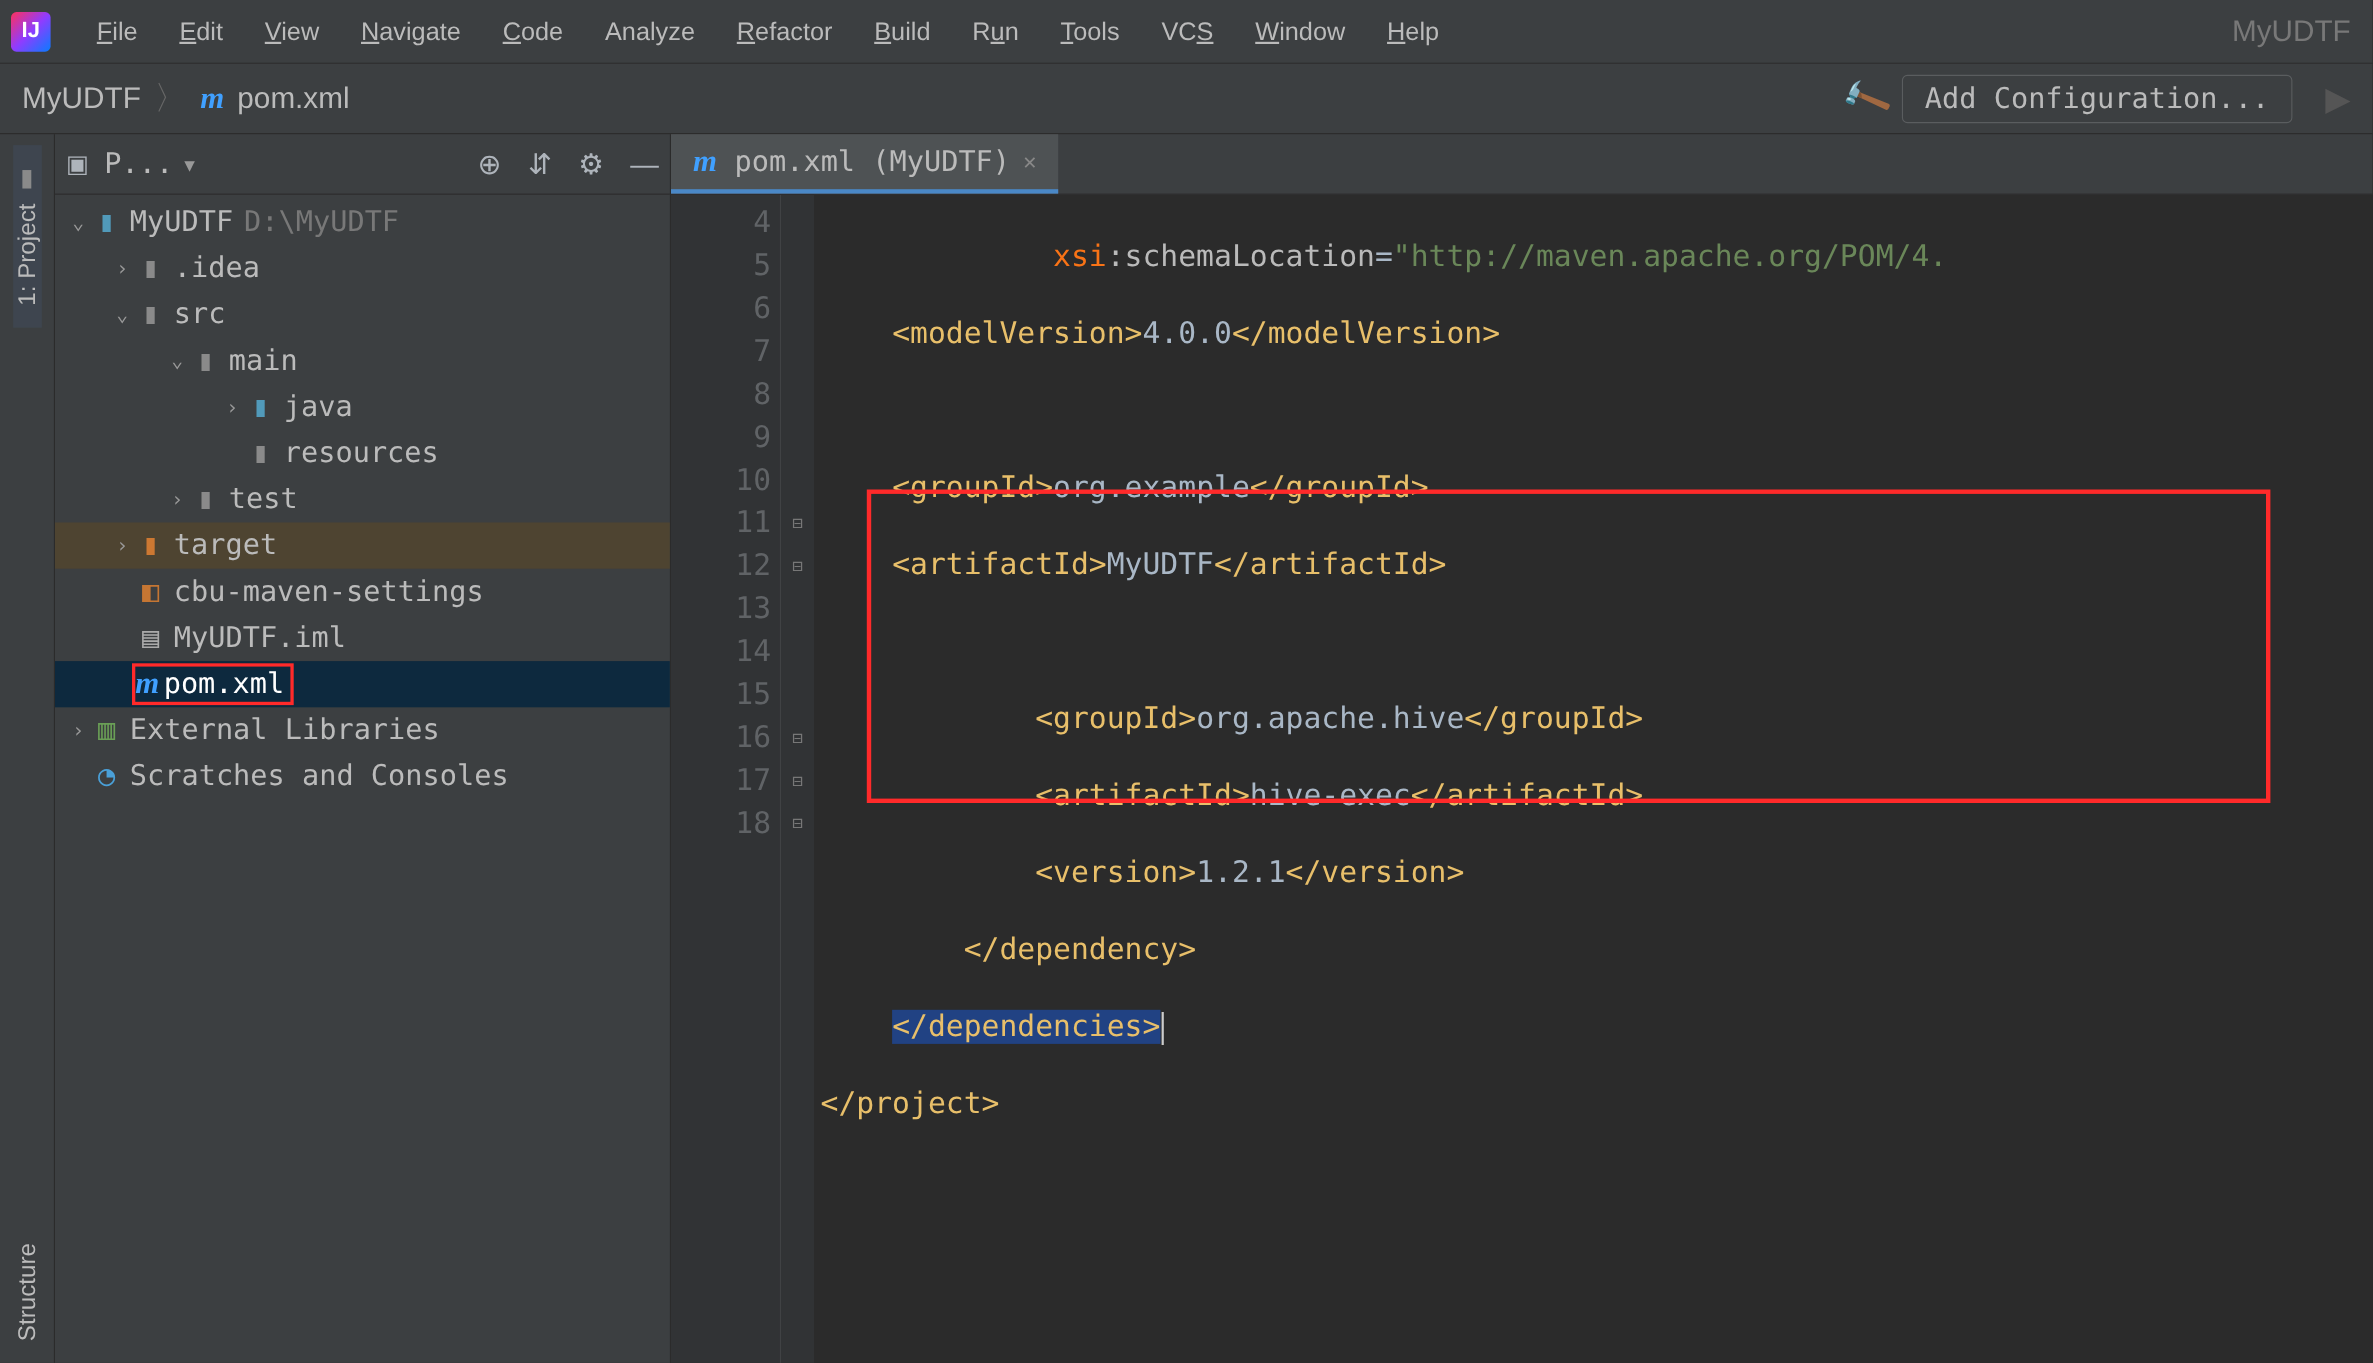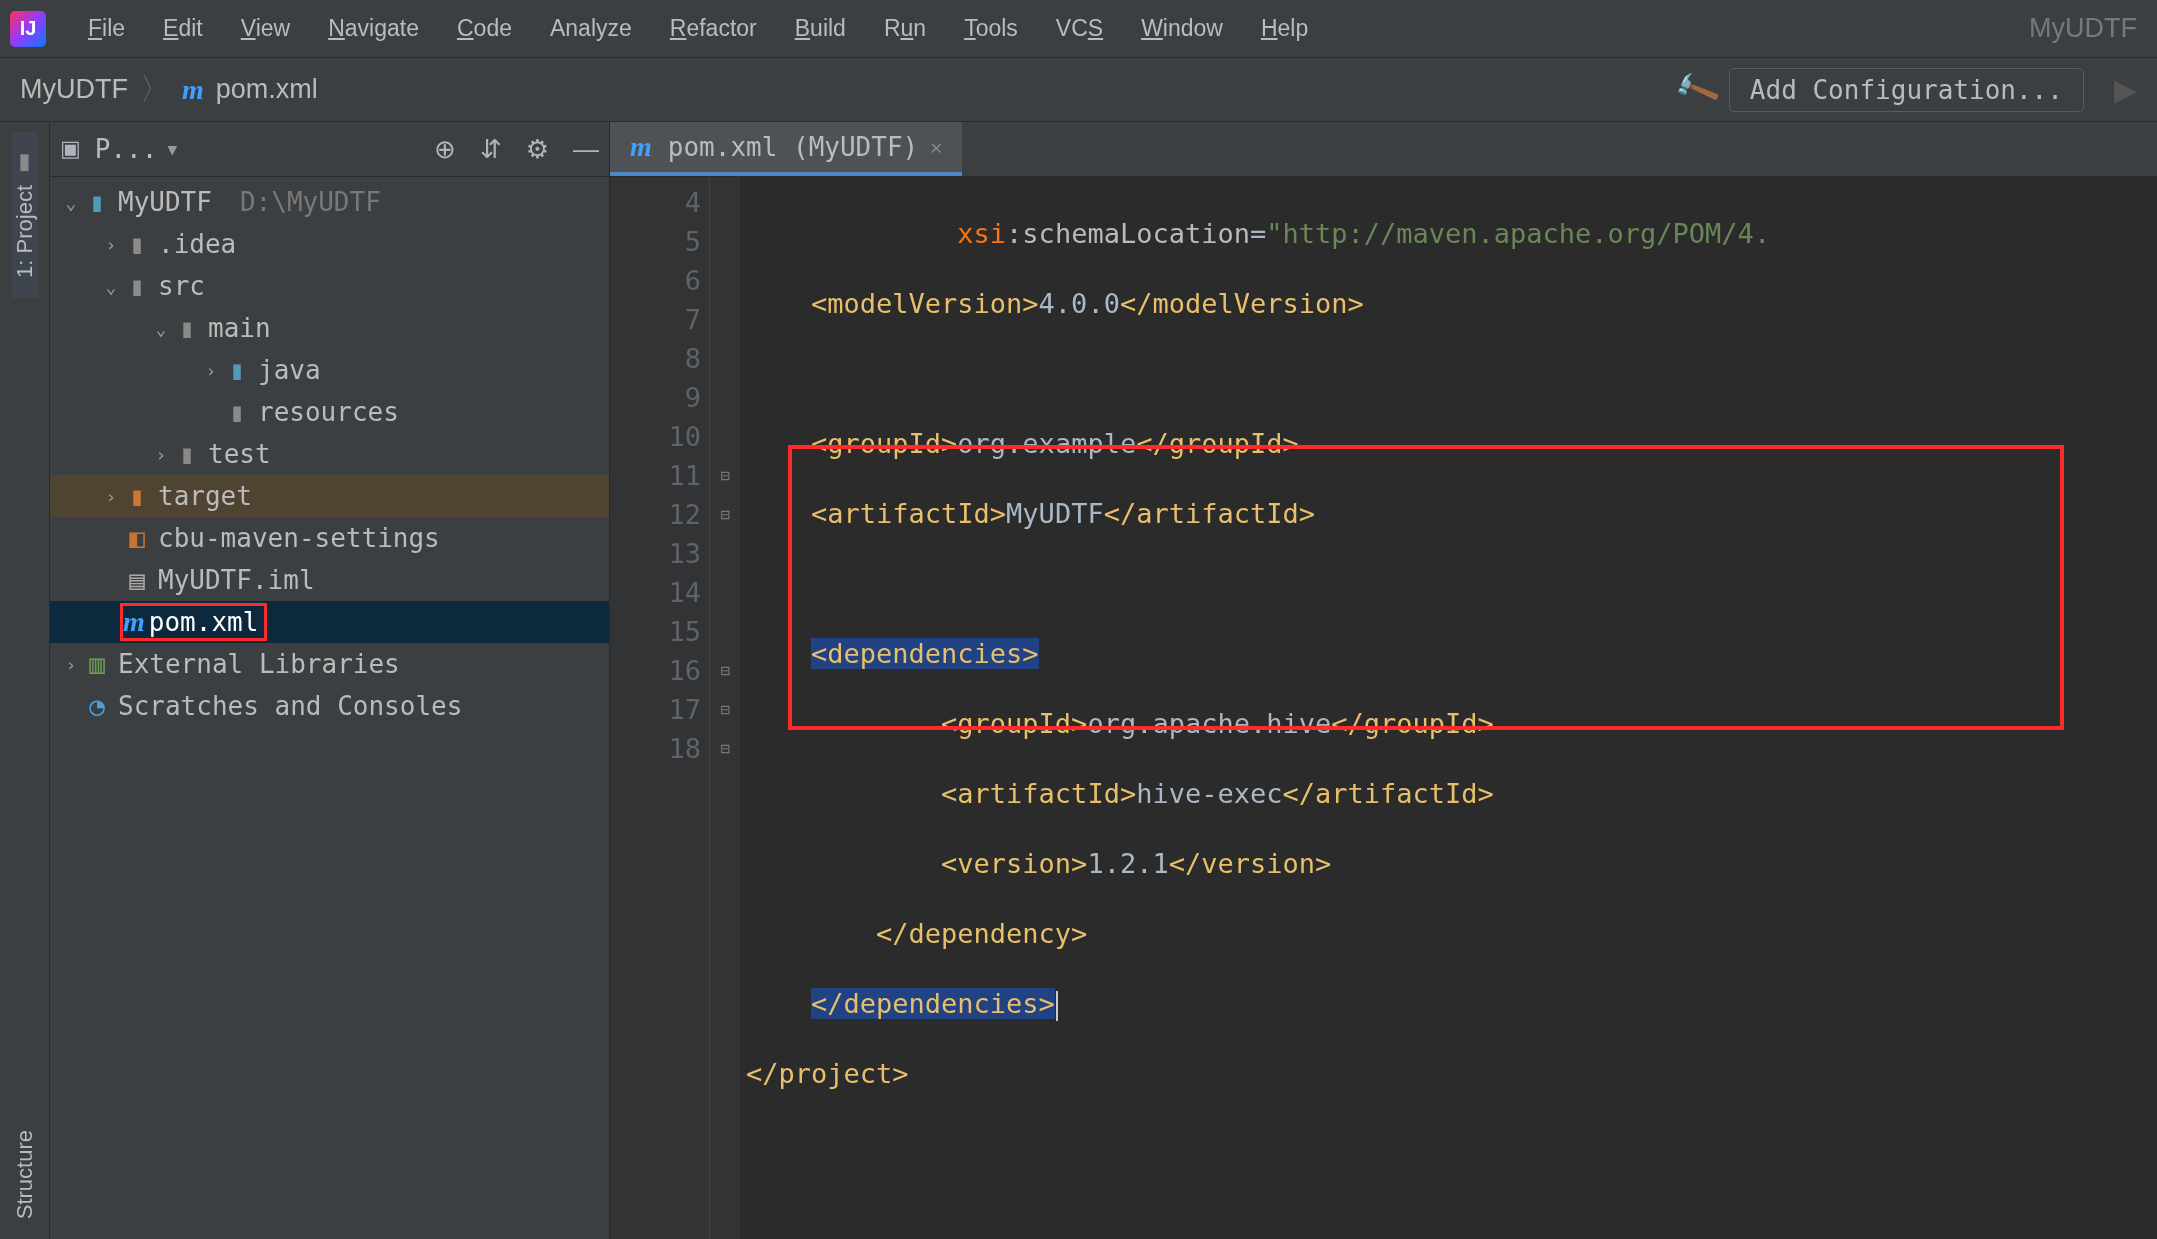--- a/index.html
+++ b/index.html
@@ -141,21 +141,21 @@
     padding-left:10px;
     white-space:nowrap;
   }
   .tree-row.selected { background:#0d293e; color:#fff;}
   .tree-row.hl-target { background:#4e4431;}
   .arrow { width:22px; color:#999; display:inline-block; text-align:center; font-size:18px;}
   .ficon { width:30px; display:inline-flex; align-items:center; justify-content:center; margin-right:6px;}
   .folder { color:#8a8a8a;}
   .folder.src { color:#519aba;}
   .folder.target { color:#cc7832;}
-  .dim { color:#787878; margin-left:28px;}
+  .dim { color:#787878; margin-left:10px;}
   .red-box { border:3px solid #ff2a2a; margin-left:-2px; padding-right:6px;}
   
   .editor-area {
     flex:1;
     display:flex;
     flex-direction:column;
     background:#2b2b2b;
     min-width:0;
   }
   .tabs {
@@ -395,21 +395,20 @@
         <div>⊟</div>
         <div>⊟</div>
       </div>
       <div class="code">
 <div class="code-line"><span>             </span><span class="attr-ns">xsi</span><span class="attr">:schemaLocation</span><span class="txt">=</span><span class="str">"http://maven.apache.org/POM/4.</span></div>
 <div class="code-line"><span>    </span><span class="tag">&lt;modelVersion&gt;</span><span class="txt">4.0.0</span><span class="tag">&lt;/modelVersion&gt;</span></div>
 <div class="code-line"></div>
 <div class="code-line"><span>    </span><span class="tag">&lt;groupId&gt;</span><span class="txt">org.example</span><span class="tag">&lt;/groupId&gt;</span></div>
 <div class="code-line"><span>    </span><span class="tag">&lt;artifactId&gt;</span><span class="txt">MyUDTF</span><span class="tag">&lt;/artifactId&gt;</span></div>
 <div class="code-line"></div>
-<div class="code-line"><span>    </span><span class="tag hl-bg">&lt;dependencies&gt;</span></div>
 <div class="code-line"><span>            </span><span class="tag">&lt;groupId&gt;</span><span class="txt">org.apache.hive</span><span class="tag">&lt;/groupId&gt;</span></div>
 <div class="code-line"><span>            </span><span class="tag">&lt;artifactId&gt;</span><span class="txt">hive-exec</span><span class="tag">&lt;/artifactId&gt;</span></div>
 <div class="code-line"><span>            </span><span class="tag">&lt;version&gt;</span><span class="txt">1.2.1</span><span class="tag">&lt;/version&gt;</span></div>
 <div class="code-line"><span>        </span><span class="tag">&lt;/dependency&gt;</span></div>
 <div class="code-line"><span>    </span><span class="tag hl-bg">&lt;/dependencies&gt;</span><span class="caret"></span></div>
 <div class="code-line"><span class="tag">&lt;/project&gt;</span></div>
         <div class="red-overlay" style="left:48px; top:268px; width:1276px; height:285px;"></div>
         
         
       </div>

